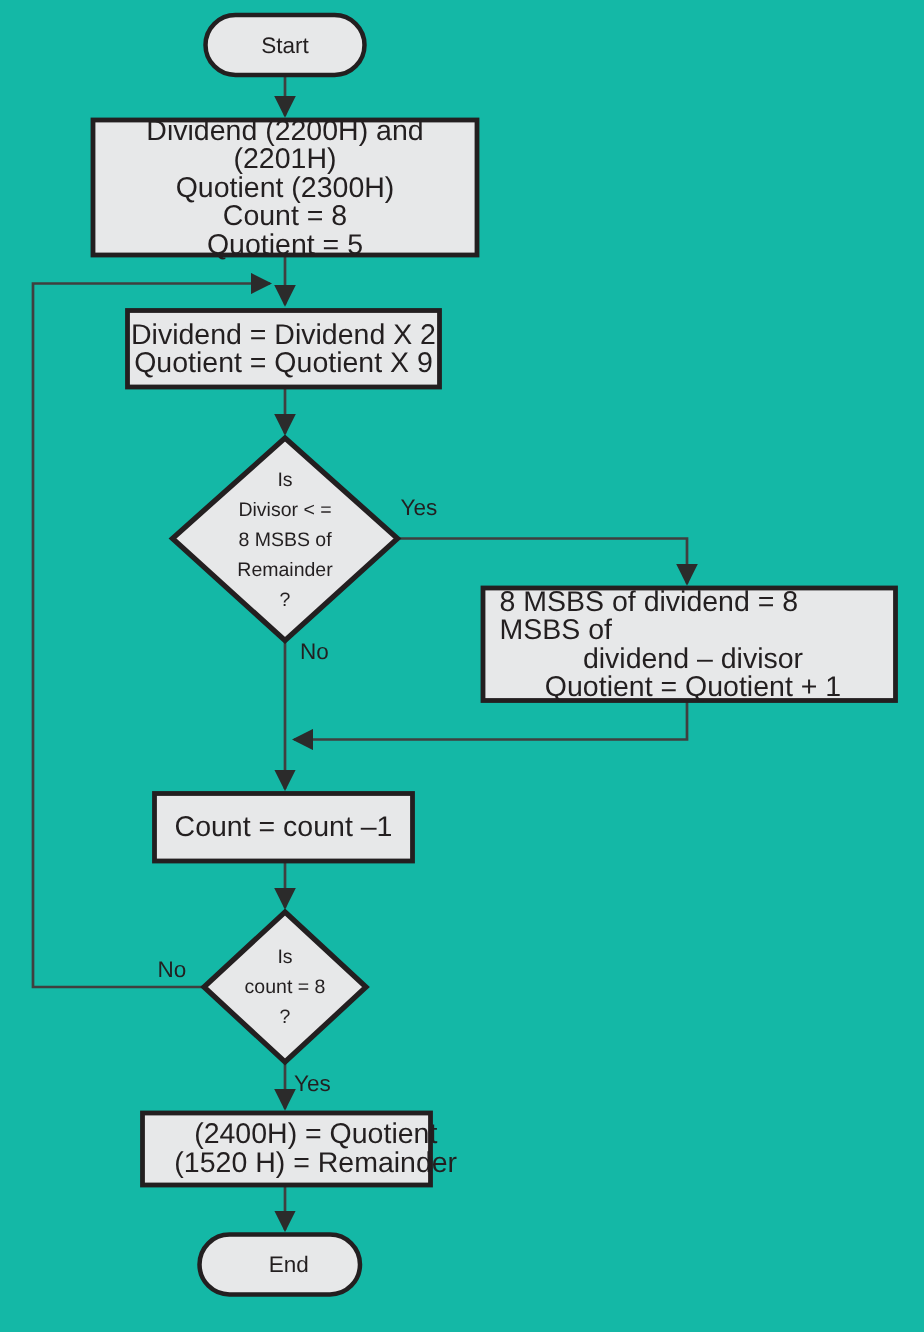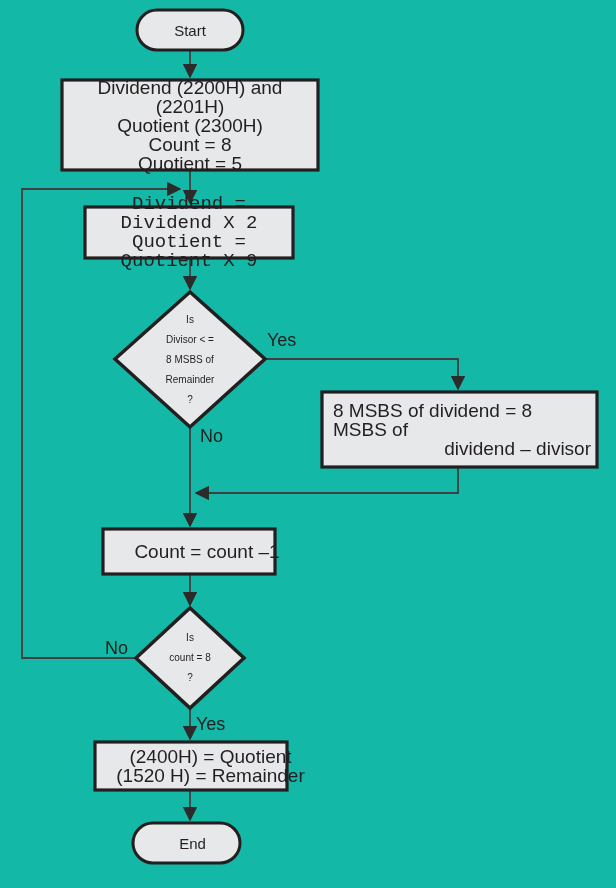--- a/index.html
+++ b/index.html
@@ -30,30 +30,30 @@
     text-align: center;
     font-size: 19px;
     line-height: 19px;
     color: #231f20;
     pointer-events: none;
   }
   .terminator-text {
     font-size: 15px;
   }
   .diamond-text {
-    font-size: 10px;
+    font-size: 13px;
     line-height: 20px;
   }
   .left-align {
-    align-items: flex-end;
+    align-items: center;
     text-align: left;
   }
   .edge-label {
     position: absolute;
-    font-size: 18px;
+    font-size: 15px;
     color: #231f20;
     pointer-events: none;
   }
 </style>
 </head>
 <body>
 
 <div class="canvas">
 
   <svg width="616" height="888" viewBox="0 0 616 888">
@@ -91,39 +91,40 @@
 
   <div class="node-text terminator-text" style="left:137px; top:10px; width:106px; height:40px;">Start</div>
 
   <div class="node-text" style="left:62px; top:80px; width:256px; height:90px;">
     <div>Dividend (2200H) and (2201H)</div>
     <div>Quotient (2300H)</div>
     <div>Count = 8</div>
     <div>Quotient = 5</div>
   </div>
 
-  <div class="node-text" style="left:85px; top:207px; width:208px; height:51px;font-family:Liberation Mono, monospace;">
+  <div class="node-text" style="left:85px; top:207px; width:208px; height:51px;">
     <div>Dividend = Dividend X 2</div>
     <div>Quotient = Quotient X 9</div>
   </div>
 
   <div class="node-text diamond-text" style="left:115px; top:292px; width:150px; height:135px;">
     <div>Is</div>
     <div>Divisor &lt; =</div>
     <div>8 MSBS of</div>
     <div>Remainder</div>
     <div>?</div>
   </div>
 
   <div class="node-text left-align" style="left:333px; top:392px; width:258px; height:75px;">
     <div>8 MSBS of dividend = 8 MSBS of</div>
     <div>dividend – divisor</div>
+    <div>Quotient = Quotient + 1</div>
   </div>
 
-  <div class="node-text" style="left:103px; top:529px; width:172px; height:45px;padding-left:18px;">
+  <div class="node-text" style="left:103px; top:529px; width:172px; height:45px;">
     <div>Count = count –1</div>
   </div>
 
   <div class="node-text diamond-text" style="left:136px; top:608px; width:108px; height:100px;">
     <div>Is</div>
     <div>count = 8</div>
     <div>?</div>
   </div>
 
   <div class="node-text" style="left:95px; top:742px; width:231px; height:48px;">

